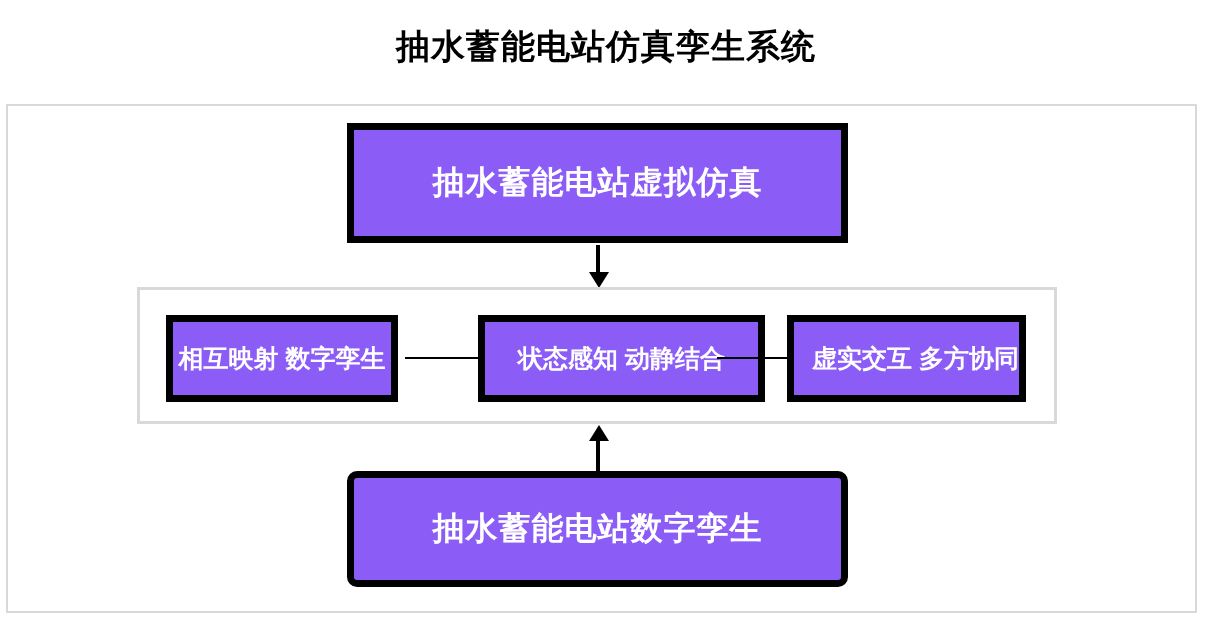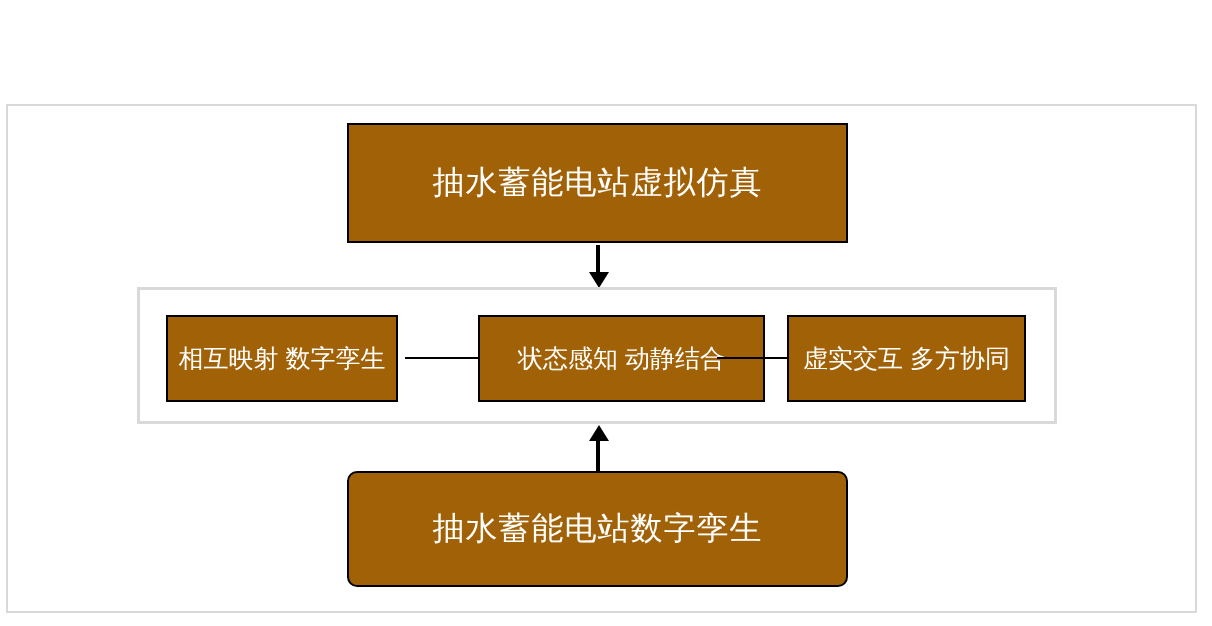--- a/index.html
+++ b/index.html
@@ -31,28 +31,29 @@
     left: 6px;
     top: 104px;
     width: 1191px;
     height: 509px;
     border: 2px solid #d9d9d9;
     box-sizing: border-box;
     background: #ffffff;
   }
   .blue-box {
     position: absolute;
-    background: #a16207;
-    border: 2px solid #000000;
+    background: #8b5cf6;
+    border: 7px solid #000000;
     box-sizing: border-box;
     display: flex;
     align-items: center;
     justify-content: center;
     color: #ffffff;
     text-align: center;
+    font-weight: bold;
   }
   .big-box {
     left: 347px;
     width: 501px;
     font-size: 32px;
     letter-spacing: 1px;
   }
   .top-box    { top: 123px; height: 120px; }
   .bottom-box { top: 471px; height: 116px; border-radius: 10px; }
   .group-frame {
@@ -65,21 +66,21 @@
     box-sizing: border-box;
     background: #ffffff;
   }
   .feature-box {
     top: 315px;
     height: 87px;
     font-size: 25px;
   }
   .feature-box-1 { left: 166px; width: 232px; }
   .feature-box-2 { left: 478px; width: 287px; }
-  .feature-box-3 { left: 787px; width: 239px; }
+  .feature-box-3 { left: 787px; width: 239px; justify-content: flex-end; }
   .connector {
     position: absolute;
     top: 357px;
     height: 2px;
     background: #000000;
   }
   .connector-1 { left: 405px; width: 73px; }
   .connector-2 { left: 717px; width: 70px; }
   .arrow-shaft {
     position: absolute;
@@ -104,20 +105,21 @@
     border-left: 10px solid transparent;
     border-right: 10px solid transparent;
     border-bottom: 16px solid #000000;
   }
 </style>
 </head>
 <body>
 
 <div class="stage">
 
+  <div class="page-title">抽水蓄能电站仿真孪生系统</div>
 
   <div class="outer-frame"></div>
 
   <div class="blue-box big-box top-box">
     <span>抽水蓄能电站虚拟仿真</span>
   </div>
 
   <div class="arrow-shaft down-arrow-shaft"></div>
   <div class="arrow-head down-arrow-head"></div>
 

